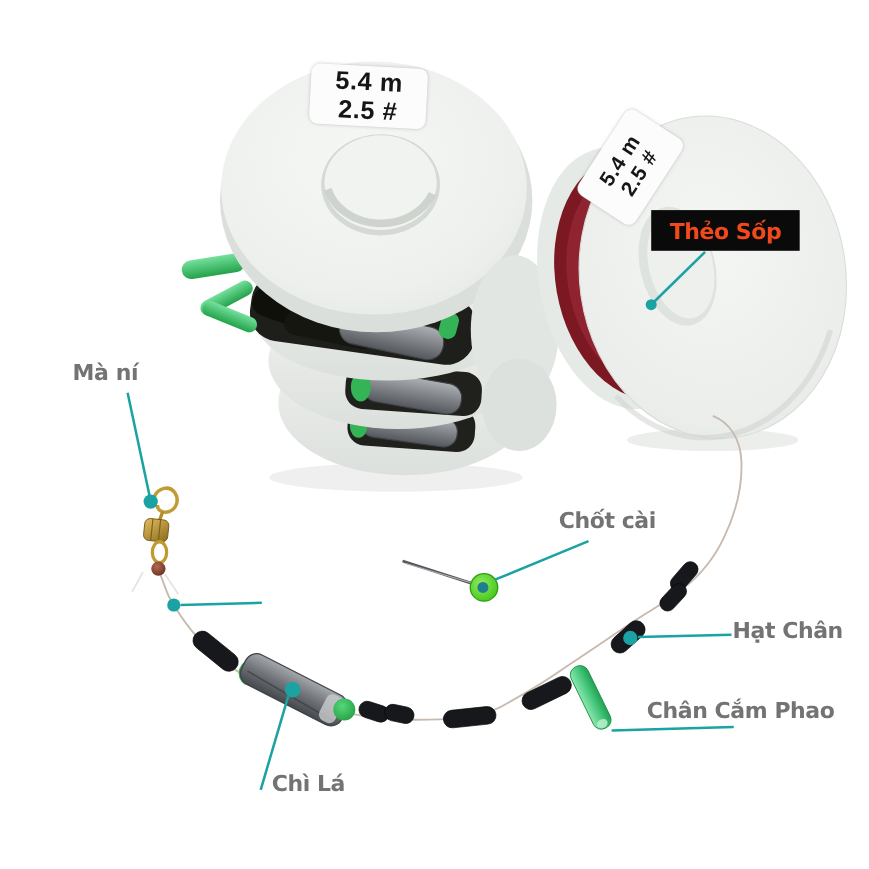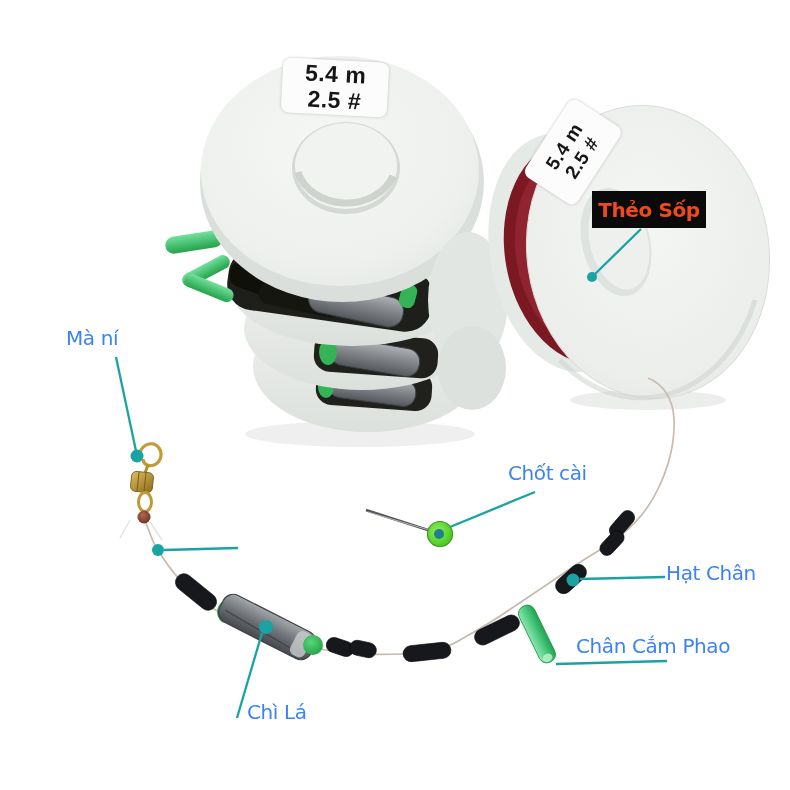--- a/index.html
+++ b/index.html
@@ -1,22 +1,22 @@
 <!DOCTYPE html>
 <html><head>
 <meta charset="utf-8">
 <style>
   html,body{margin:0;padding:0;background:#ffffff;}
   #stage{position:relative;width:790px;height:790px;background:#ffffff;overflow:hidden;
          font-family:"Liberation Sans","DejaVu Sans",sans-serif;}
   #photo-svg{position:absolute;left:0;top:0;}
   .lbl{position:absolute;font-family:"DejaVu Sans","Liberation Sans",sans-serif;
-       font-weight:normal;font-size:20px;color:#3b82f6;letter-spacing:-0.4px;
+       font-weight:bold;font-size:20px;color:#737373;letter-spacing:-0.4px;
        white-space:nowrap;transform-origin:left top;}
-  #lbl-theo-sop{position:absolute;left:592px;top:191px;width:114px;height:37px;
+  #lbl-theo-sop{position:absolute;left:592px;top:191px;width:135px;height:37px;
        background:#0a0a0a;display:flex;align-items:center;justify-content:center;
        font-family:"DejaVu Sans","Liberation Sans",sans-serif;font-weight:bold;
        font-size:20px;color:#f1481c;letter-spacing:-0.4px;}
   .sticker{position:absolute;background:#fcfcfc;border-radius:8px;
        display:flex;flex-direction:column;align-items:center;justify-content:center;
        color:#161616;font-family:"Liberation Sans","DejaVu Sans",sans-serif;
        font-weight:700;line-height:1.12;letter-spacing:0.5px;
        box-shadow:0 0 3px rgba(120,125,120,.45);}
   #sticker-front{left:282px;top:60px;width:106px;height:55px;font-size:23px;transform:rotate(3deg);}
   #sticker-side{left:527px;top:121px;width:92px;height:62px;font-size:19px;transform:rotate(-57deg);}
@@ -206,15 +206,15 @@
   </div>
   <div class="sticker" id="sticker-side">
     <span>5.4 m</span>
     <span>2.5 #</span>
   </div>
 
   <div id="lbl-theo-sop">Thẻo Sốp</div>
   <div class="lbl" style="left:66px;top:326px;">Mà ní</div>
   <div class="lbl" style="left:508px;top:461px;">Chốt cài</div>
   <div class="lbl" style="left:666px;top:561px;">Hạt Chân</div>
-  <div class="lbl" style="left:576px;top:634px;">Chân Cắm Phao</div>
+  <div class="lbl" style="left:588px;top:634px;">Chân Cắm Phao</div>
   <div class="lbl" style="left:247px;top:700px;">Chì Lá</div>
 </div>
 
 </body></html>

